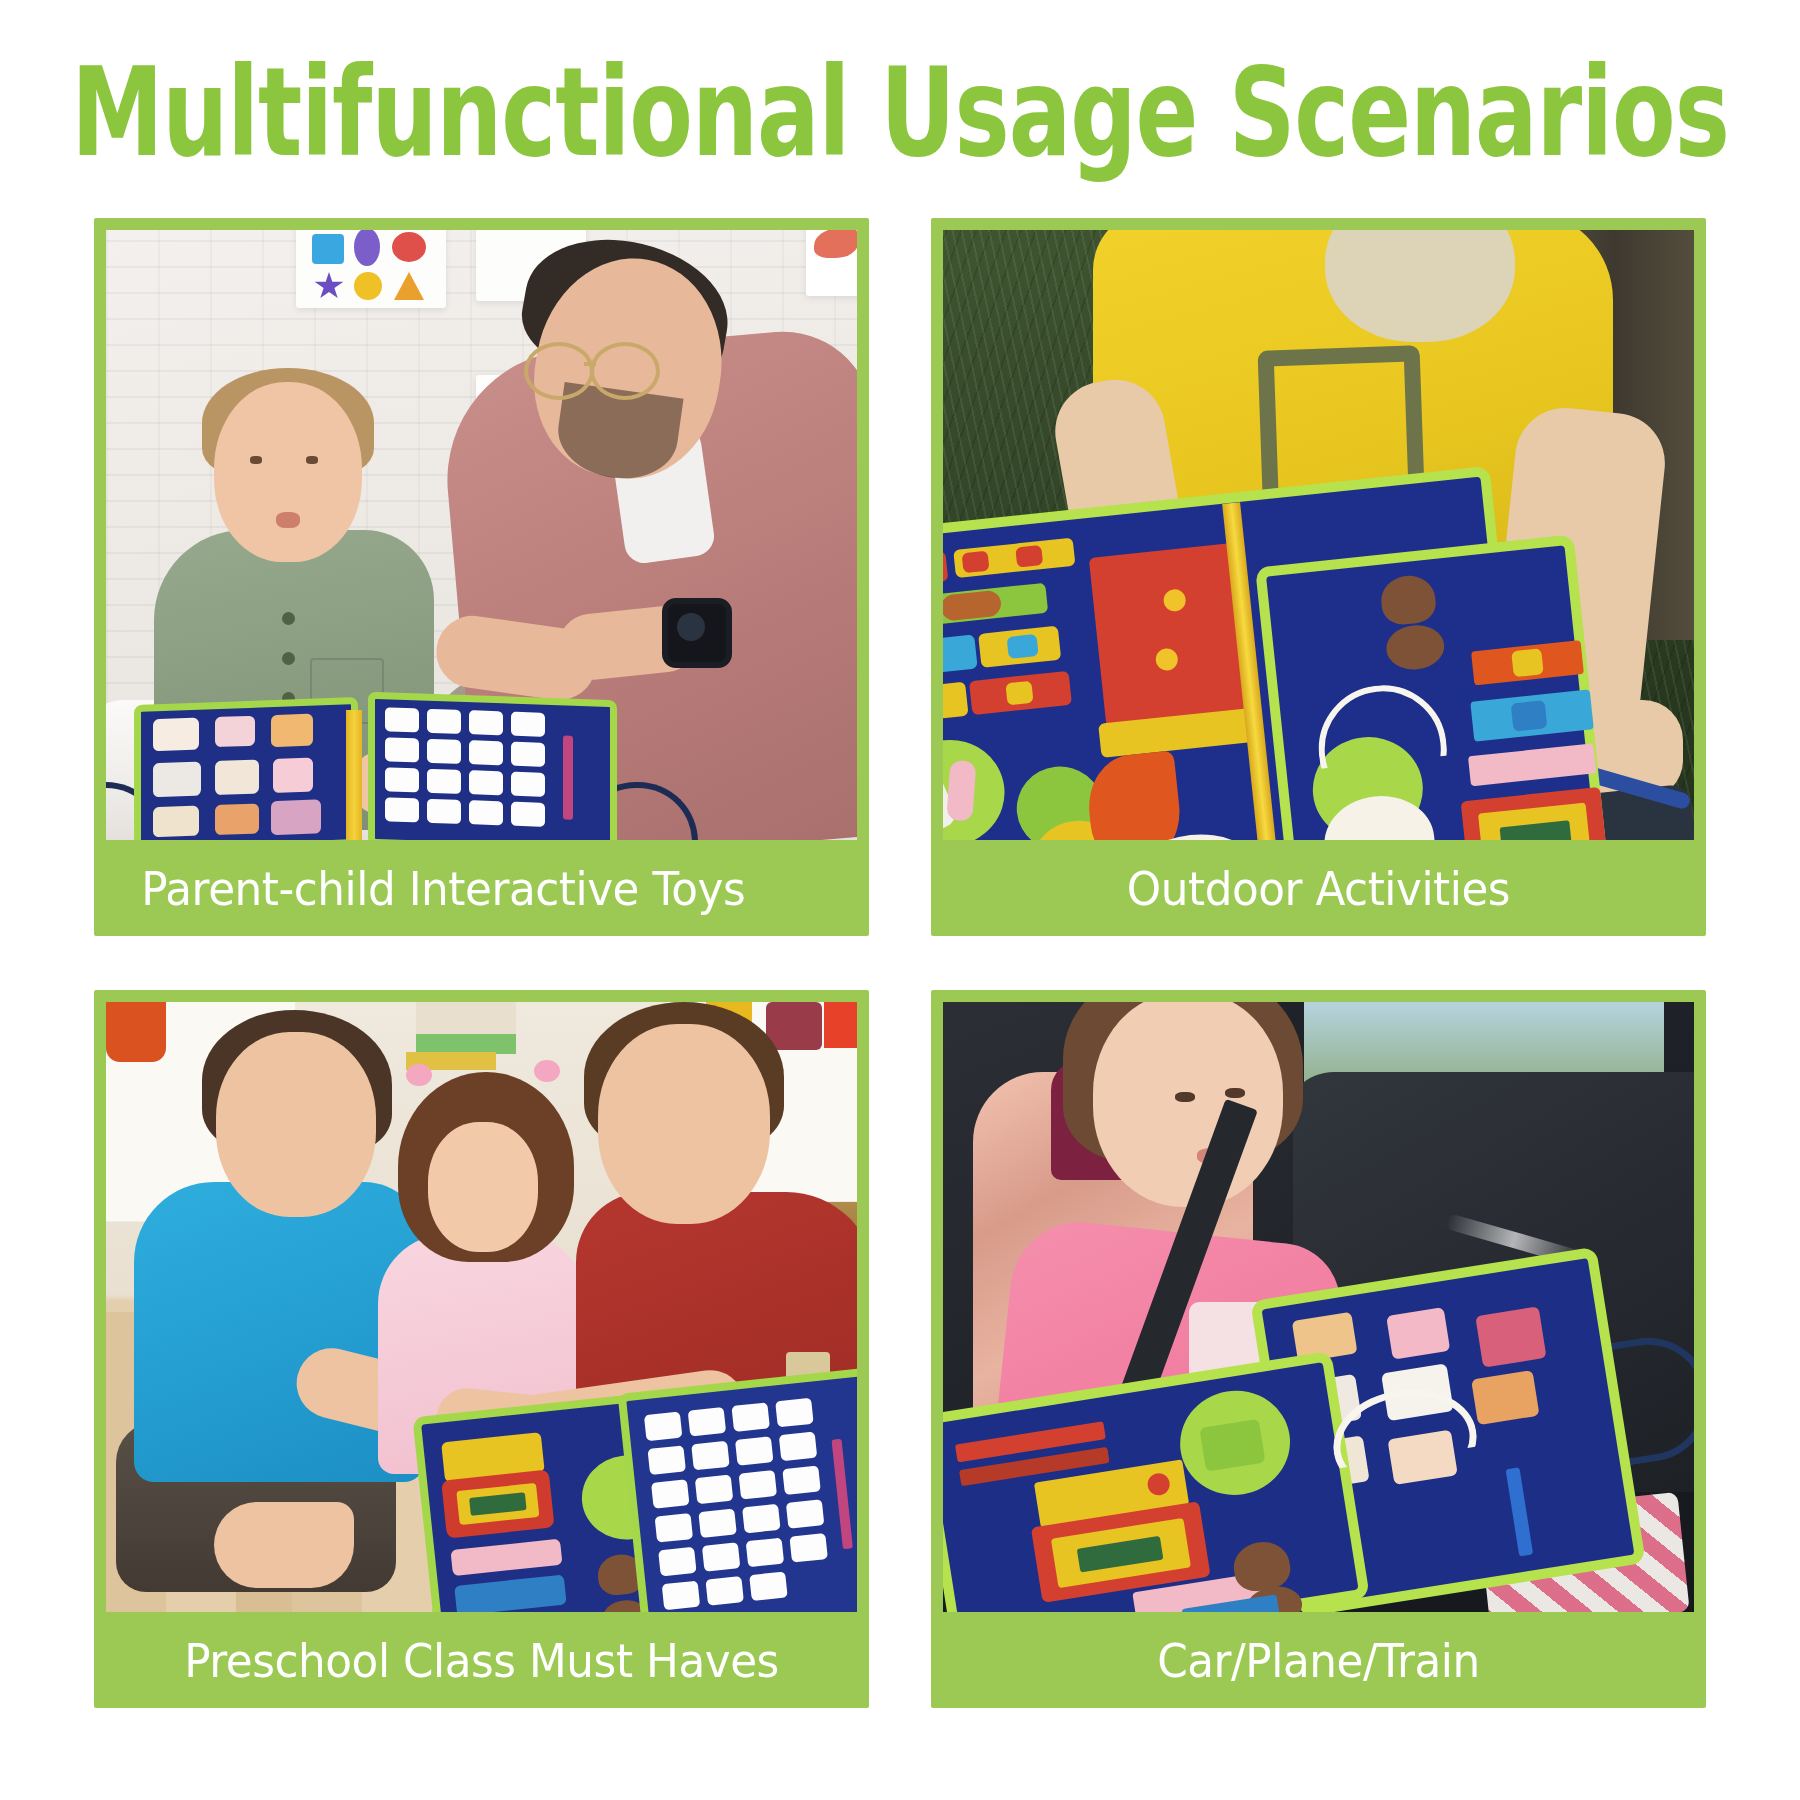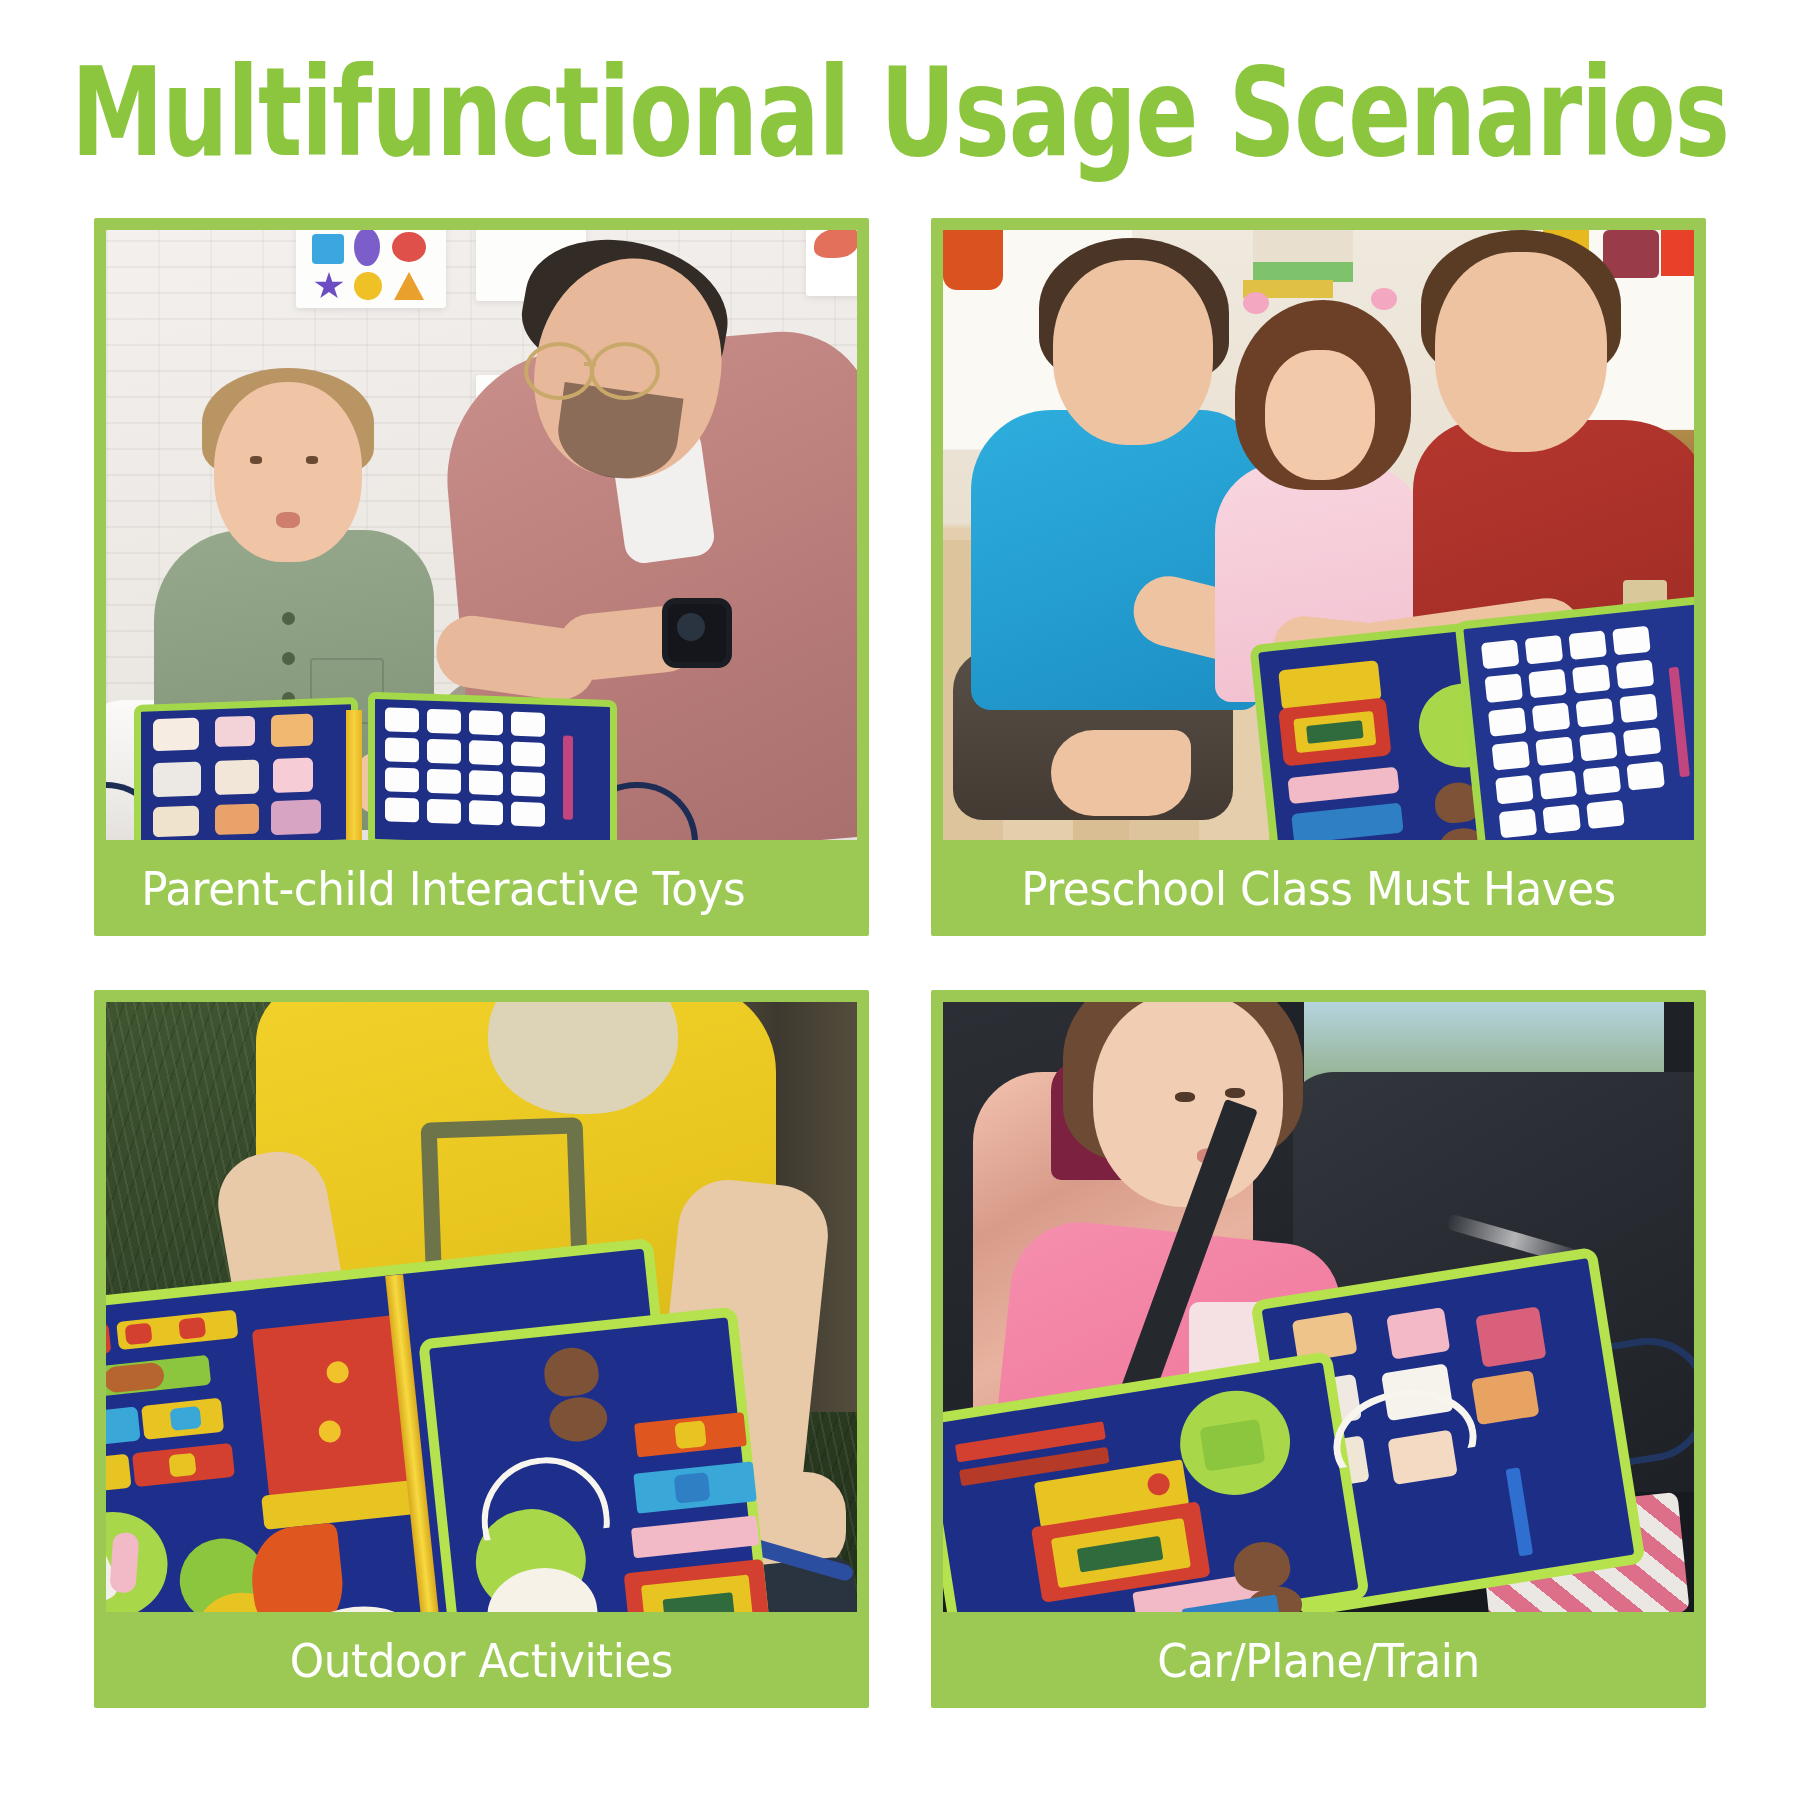--- a/index.html
+++ b/index.html
@@ -466,20 +466,81 @@
         <div class="tile" style="left:94px;top:68px;width:34px;height:24px;"></div>
         <div class="tile" style="left:136px;top:68px;width:34px;height:24px;"></div>
         <div class="tile" style="left:10px;top:98px;width:34px;height:24px;"></div>
         <div class="tile" style="left:52px;top:98px;width:34px;height:24px;"></div>
         <div class="tile" style="left:94px;top:98px;width:34px;height:24px;"></div>
         <div class="tile" style="left:136px;top:98px;width:34px;height:24px;"></div>
         <div class="shp" style="left:188px;top:30px;width:10px;height:84px;background:#c1457e;border-radius:3px;"></div>
       </div>
     </div>
     <div class="caption left">Parent-child Interactive Toys</div>
+  </div>
+
+  <div class="card">
+    <div class="photo">
+      <div class="p3-grass"></div>
+      <div class="p3-trunk"></div>
+
+      <div class="p3-shirt"></div>
+      <div class="p3-print"></div>
+      <div class="p3-head"></div>
+      <div class="p3-arm" style="left:560px;top:180px;width:150px;height:330px;transform:rotate(6deg);"></div>
+      <div class="p3-arm" style="left:120px;top:150px;width:110px;height:190px;transform:rotate(-10deg);"></div>
+      <div class="shp" style="left:610px;top:470px;width:130px;height:100px;background:#e8c9a8;border-radius:40px;"></div>
+      <div class="shp" style="left:-30px;top:380px;width:120px;height:90px;background:#2a3440;border-radius:20px;transform:rotate(-14deg);"></div>
+      <div class="shp" style="left:620px;top:560px;width:130px;height:70px;background:#2a3440;border-radius:20px;transform:rotate(-6deg);"></div>
+      <div class="shp" style="left:570px;top:540px;width:180px;height:16px;background:#2c4ea0;border-radius:10px;transform:rotate(16deg);"></div>
+
+      <div class="p3-board">
+        <div class="felt" style="left:26px;top:18px;width:54px;height:30px;background:#d4402f;"></div>
+        <div class="felt" style="left:88px;top:18px;width:120px;height:28px;background:#e8c423;"></div>
+        <div class="felt" style="left:96px;top:22px;width:26px;height:20px;background:#d4402f;"></div>
+        <div class="felt" style="left:150px;top:22px;width:26px;height:20px;background:#d4402f;"></div>
+        <div class="felt" style="left:26px;top:60px;width:150px;height:30px;background:#8cc63f;"></div>
+        <div class="felt" style="left:70px;top:62px;width:60px;height:26px;background:#b5652d;border-radius:20px;"></div>
+        <div class="felt" style="left:20px;top:104px;width:80px;height:34px;background:#3aa7d9;"></div>
+        <div class="felt" style="left:104px;top:104px;width:80px;height:34px;background:#e8c423;"></div>
+        <div class="felt" style="left:132px;top:110px;width:30px;height:22px;background:#3aa7d9;"></div>
+        <div class="felt" style="left:16px;top:150px;width:70px;height:34px;background:#e8c423;"></div>
+        <div class="felt" style="left:90px;top:150px;width:100px;height:34px;background:#d4402f;"></div>
+        <div class="felt" style="left:126px;top:156px;width:26px;height:22px;background:#e8c423;"></div>
+        <div class="felt" style="left:4px;top:206px;width:110px;height:106px;background:#a8d84a;border-radius:50%;"></div>
+        <div class="felt" style="left:26px;top:224px;width:30px;height:70px;background:#f2f0ea;border-radius:14px;transform:rotate(-18deg);"></div>
+        <div class="felt" style="left:58px;top:228px;width:26px;height:60px;background:#f2b9c6;border-radius:12px;transform:rotate(10deg);"></div>
+        <div class="felt" style="left:124px;top:244px;width:86px;height:84px;background:#8cc63f;border-radius:50%;"></div>
+        <div class="felt" style="left:132px;top:300px;width:96px;height:90px;background:#e8c423;border-radius:50%;"></div>
+        <div class="felt" style="left:222px;top:40px;width:150px;height:170px;background:#d4402f;border-radius:6px;"></div>
+        <div class="dot" style="left:292px;top:80px;width:22px;height:22px;background:#f0c32a;"></div>
+        <div class="dot" style="left:278px;top:138px;width:22px;height:22px;background:#f0c32a;"></div>
+        <div class="felt" style="left:214px;top:206px;width:160px;height:34px;background:#e8c423;"></div>
+        <div class="felt" style="left:196px;top:240px;width:90px;height:110px;background:#e0561f;border-radius:50% 10% 50% 40%;"></div>
+        <div class="felt" style="left:234px;top:326px;width:120px;height:70px;background:#f6f2e8;border-radius:50% 50% 40% 40%;"></div>
+      </div>
+      <div class="p3-zip-v"></div>
+
+      <div class="shp" style="left:330px;top:320px;width:300px;height:340px;background:#1e2f8b;border:10px solid #b6e24e;border-radius:14px;transform:rotate(-6deg);">
+        <div class="felt" style="left:112px;top:14px;width:54px;height:48px;background:#7e5236;border-radius:50% 50% 40% 40%;"></div>
+        <div class="felt" style="left:112px;top:64px;width:58px;height:44px;background:#7e5236;border-radius:50%;"></div>
+        <div class="felt" style="left:196px;top:96px;width:110px;height:34px;background:#e0561f;border-radius:4px;"></div>
+        <div class="felt" style="left:236px;top:100px;width:30px;height:26px;background:#e8c423;"></div>
+        <div class="felt" style="left:190px;top:146px;width:120px;height:40px;background:#3aa7d9;border-radius:4px;"></div>
+        <div class="felt" style="left:230px;top:152px;width:34px;height:28px;background:#2f7fc4;"></div>
+        <div class="felt" style="left:182px;top:200px;width:126px;height:30px;background:#f2b9c6;border-radius:4px;"></div>
+        <div class="felt" style="left:170px;top:244px;width:140px;height:86px;background:#d4402f;border-radius:6px;"></div>
+        <div class="felt" style="left:186px;top:258px;width:108px;height:58px;background:#e8c423;border-radius:4px;"></div>
+        <div class="felt" style="left:206px;top:274px;width:70px;height:26px;background:#2f6b3d;border-radius:3px;"></div>
+        <div class="felt" style="left:24px;top:170px;width:110px;height:104px;background:#a8d84a;border-radius:50%;"></div>
+        <div class="felt" style="left:30px;top:230px;width:110px;height:90px;background:#f6f2e8;border-radius:50% 50% 46% 46%;"></div>
+        <div class="shp" style="left:34px;top:120px;width:116px;height:116px;border:6px solid #f7f5ee;border-radius:50%;clip-path:polygon(0 0,100% 0,100% 60%,0 60%);"></div>
+      </div>
+    </div>
+    <div class="caption center">Outdoor Activities</div>
   </div>
 
   <div class="card">
     <div class="photo">
       <div class="p2-bg"></div>
 
       <div class="p2-shelf" style="left:-10px;top:-10px;width:200px;height:230px;border-radius:0 0 6px 0;"></div>
       <div class="p2-shelf" style="left:560px;top:-10px;width:230px;height:210px;"></div>
       <div class="shp" style="left:0px;top:-10px;width:60px;height:70px;background:#d9521f;border-radius:0 0 14px 14px;"></div>
       <div class="shp" style="left:310px;top:-10px;width:100px;height:44px;background:#e8dfcf;"></div>
@@ -554,81 +615,20 @@
         <div class="tile" style="left:60px;top:186px;width:36px;height:26px;"></div>
         <div class="tile" style="left:104px;top:186px;width:36px;height:26px;"></div>
         <div class="shp" style="left:200px;top:60px;width:10px;height:110px;background:#c1457e;border-radius:3px;"></div>
       </div>
     </div>
     <div class="caption center">Preschool Class Must Haves</div>
   </div>
 
   <div class="card">
     <div class="photo">
-      <div class="p3-grass"></div>
-      <div class="p3-trunk"></div>
-
-      <div class="p3-shirt"></div>
-      <div class="p3-print"></div>
-      <div class="p3-head"></div>
-      <div class="p3-arm" style="left:560px;top:180px;width:150px;height:330px;transform:rotate(6deg);"></div>
-      <div class="p3-arm" style="left:120px;top:150px;width:110px;height:190px;transform:rotate(-10deg);"></div>
-      <div class="shp" style="left:610px;top:470px;width:130px;height:100px;background:#e8c9a8;border-radius:40px;"></div>
-      <div class="shp" style="left:-30px;top:380px;width:120px;height:90px;background:#2a3440;border-radius:20px;transform:rotate(-14deg);"></div>
-      <div class="shp" style="left:620px;top:560px;width:130px;height:70px;background:#2a3440;border-radius:20px;transform:rotate(-6deg);"></div>
-      <div class="shp" style="left:570px;top:540px;width:180px;height:16px;background:#2c4ea0;border-radius:10px;transform:rotate(16deg);"></div>
-
-      <div class="p3-board">
-        <div class="felt" style="left:26px;top:18px;width:54px;height:30px;background:#d4402f;"></div>
-        <div class="felt" style="left:88px;top:18px;width:120px;height:28px;background:#e8c423;"></div>
-        <div class="felt" style="left:96px;top:22px;width:26px;height:20px;background:#d4402f;"></div>
-        <div class="felt" style="left:150px;top:22px;width:26px;height:20px;background:#d4402f;"></div>
-        <div class="felt" style="left:26px;top:60px;width:150px;height:30px;background:#8cc63f;"></div>
-        <div class="felt" style="left:70px;top:62px;width:60px;height:26px;background:#b5652d;border-radius:20px;"></div>
-        <div class="felt" style="left:20px;top:104px;width:80px;height:34px;background:#3aa7d9;"></div>
-        <div class="felt" style="left:104px;top:104px;width:80px;height:34px;background:#e8c423;"></div>
-        <div class="felt" style="left:132px;top:110px;width:30px;height:22px;background:#3aa7d9;"></div>
-        <div class="felt" style="left:16px;top:150px;width:70px;height:34px;background:#e8c423;"></div>
-        <div class="felt" style="left:90px;top:150px;width:100px;height:34px;background:#d4402f;"></div>
-        <div class="felt" style="left:126px;top:156px;width:26px;height:22px;background:#e8c423;"></div>
-        <div class="felt" style="left:4px;top:206px;width:110px;height:106px;background:#a8d84a;border-radius:50%;"></div>
-        <div class="felt" style="left:26px;top:224px;width:30px;height:70px;background:#f2f0ea;border-radius:14px;transform:rotate(-18deg);"></div>
-        <div class="felt" style="left:58px;top:228px;width:26px;height:60px;background:#f2b9c6;border-radius:12px;transform:rotate(10deg);"></div>
-        <div class="felt" style="left:124px;top:244px;width:86px;height:84px;background:#8cc63f;border-radius:50%;"></div>
-        <div class="felt" style="left:132px;top:300px;width:96px;height:90px;background:#e8c423;border-radius:50%;"></div>
-        <div class="felt" style="left:222px;top:40px;width:150px;height:170px;background:#d4402f;border-radius:6px;"></div>
-        <div class="dot" style="left:292px;top:80px;width:22px;height:22px;background:#f0c32a;"></div>
-        <div class="dot" style="left:278px;top:138px;width:22px;height:22px;background:#f0c32a;"></div>
-        <div class="felt" style="left:214px;top:206px;width:160px;height:34px;background:#e8c423;"></div>
-        <div class="felt" style="left:196px;top:240px;width:90px;height:110px;background:#e0561f;border-radius:50% 10% 50% 40%;"></div>
-        <div class="felt" style="left:234px;top:326px;width:120px;height:70px;background:#f6f2e8;border-radius:50% 50% 40% 40%;"></div>
-      </div>
-      <div class="p3-zip-v"></div>
-
-      <div class="shp" style="left:330px;top:320px;width:300px;height:340px;background:#1e2f8b;border:10px solid #b6e24e;border-radius:14px;transform:rotate(-6deg);">
-        <div class="felt" style="left:112px;top:14px;width:54px;height:48px;background:#7e5236;border-radius:50% 50% 40% 40%;"></div>
-        <div class="felt" style="left:112px;top:64px;width:58px;height:44px;background:#7e5236;border-radius:50%;"></div>
-        <div class="felt" style="left:196px;top:96px;width:110px;height:34px;background:#e0561f;border-radius:4px;"></div>
-        <div class="felt" style="left:236px;top:100px;width:30px;height:26px;background:#e8c423;"></div>
-        <div class="felt" style="left:190px;top:146px;width:120px;height:40px;background:#3aa7d9;border-radius:4px;"></div>
-        <div class="felt" style="left:230px;top:152px;width:34px;height:28px;background:#2f7fc4;"></div>
-        <div class="felt" style="left:182px;top:200px;width:126px;height:30px;background:#f2b9c6;border-radius:4px;"></div>
-        <div class="felt" style="left:170px;top:244px;width:140px;height:86px;background:#d4402f;border-radius:6px;"></div>
-        <div class="felt" style="left:186px;top:258px;width:108px;height:58px;background:#e8c423;border-radius:4px;"></div>
-        <div class="felt" style="left:206px;top:274px;width:70px;height:26px;background:#2f6b3d;border-radius:3px;"></div>
-        <div class="felt" style="left:24px;top:170px;width:110px;height:104px;background:#a8d84a;border-radius:50%;"></div>
-        <div class="felt" style="left:30px;top:230px;width:110px;height:90px;background:#f6f2e8;border-radius:50% 50% 46% 46%;"></div>
-        <div class="shp" style="left:34px;top:120px;width:116px;height:116px;border:6px solid #f7f5ee;border-radius:50%;clip-path:polygon(0 0,100% 0,100% 60%,0 60%);"></div>
-      </div>
-    </div>
-    <div class="caption center">Outdoor Activities</div>
-  </div>
-
-  <div class="card">
-    <div class="photo">
       <div class="p4-bg"></div>
       <div class="p4-window"></div>
       <div class="p4-door"></div>
       <div class="p4-door-shine"></div>
       <div class="p4-seat"></div>
 
       <div class="p4-girl-vest"></div>
       <div class="shp" style="left:108px;top:58px;width:96px;height:120px;background:#7c2240;border-radius:30px 30px 10px 10px;"></div>
       <div class="p4-girl-sleeve"></div>
       <div class="p4-girl-hair"></div>

